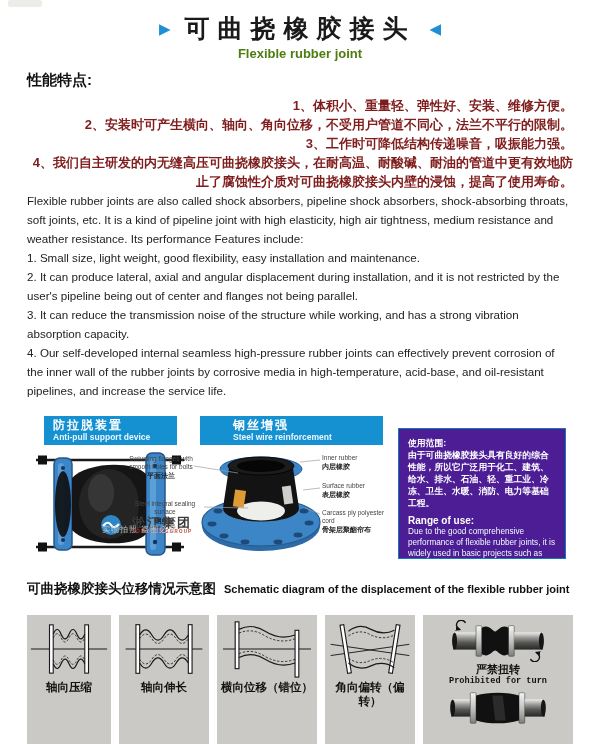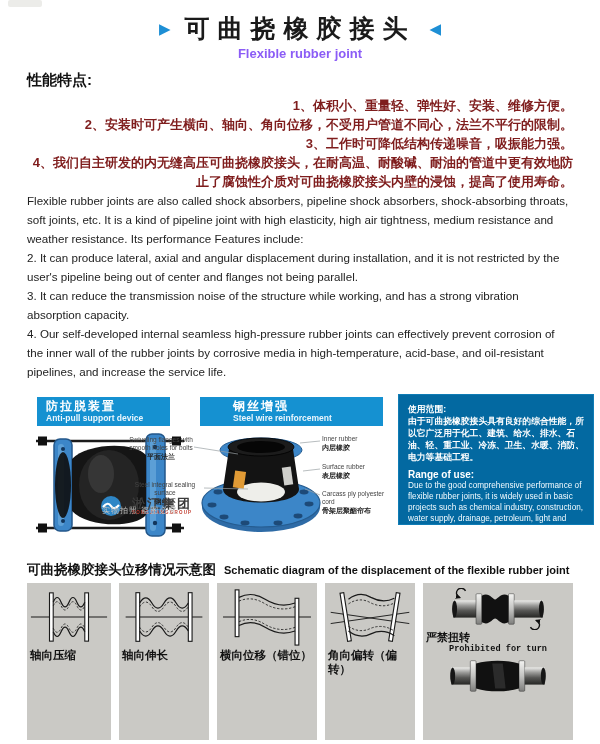--- a/index.html
+++ b/index.html
@@ -4,64 +4,64 @@
 <style>
   html,body{margin:0;padding:0;background:#fff;}
   .page{position:relative;width:600px;height:744px;background:#fff;overflow:hidden;
         font-family:"Liberation Sans",sans-serif;color:#222;}
   .artifact{position:absolute;left:8px;top:0;width:34px;height:7px;background:#ecece9;border-radius:2px;}
 
   
   .title-row{display:flex;align-items:center;justify-content:center;gap:14px;padding-top:12px;}
   .tri{color:#1e8fd5;font-size:15px;line-height:1;}
   .title-cn{font-size:25px;font-weight:700;letter-spacing:8px;color:#1a1a1a;}
-  .title-en{text-align:center;font-size:13px;font-weight:700;color:#8b5cf6;margin-top:1px;}
+  .title-en{text-align:center;font-size:13px;font-weight:700;color:#4d7c0f;margin-top:1px;}
 
   .content{padding:0 27px;}
   .h-cn{font-size:15px;font-weight:700;color:#111;margin:10px 0 6px 0;}
   .h-en{font-size:14px;font-weight:700;color:#111;margin:8px 0 5px 0;}
   .p-cn{font-size:13px;font-weight:600;line-height:19px;color:#222;margin:0 0 2px 0;}
   .items-cn div{font-size:13px;font-weight:600;line-height:19px;color:#7f1d1d;text-align:right;}
   .p-en{font-size:11.6px;font-weight:500;line-height:19px;color:#222;margin:0;}
   .items-en div{font-size:11.6px;font-weight:500;line-height:19px;color:#222;}
 
   
   .fig{position:relative;width:600px;height:164px;margin-top:8px;}
   .badge{position:absolute;background:#1591d1;color:#fff;padding:3px 8px 3px 9px;}
   .badge .b-cn{font-size:12px;font-weight:700;letter-spacing:2px;display:block;line-height:13px;}
   .badge .b-en{font-size:8.5px;font-weight:600;display:block;line-height:10px;color:#eaf6fd;}
-  .badge1{left:37px;top:8px;width:116px;}
+  .badge1{left:44px;top:8px;width:116px;}
   .badge2{left:200px;top:8px;width:142px;padding-left:33px;}
   .svg-abs{position:absolute;}
   .anno{position:absolute;font-size:6.5px;line-height:8px;color:#444;}
   .anno .a-cn{font-weight:700;font-size:7px;color:#222;margin-top:1px;}
   .anno-mid1{left:128px;top:47px;width:66px;text-align:center;}
   .anno-mid2{left:126px;top:92px;width:78px;text-align:center;}
   .anno-r{left:322px;width:72px;text-align:left;}
   .wm{position:absolute;left:100px;top:106px;display:flex;align-items:center;gap:10px;}
   .wm-txt .wm-cn{font-size:13px;font-weight:900;color:#3a3a3a;letter-spacing:2px;line-height:13px;}
   .wm-txt .wm-en{font-size:4.5px;font-weight:700;color:#c0392b;letter-spacing:1.2px;line-height:6px;}
   .wm-note{position:absolute;left:102px;top:116px;font-size:8px;color:#c2c2c0;letter-spacing:1px;}
-  .rbox{position:absolute;left:398px;top:5px;width:196px;height:131px;background:#0369a1;
+  .rbox{position:absolute;left:398px;top:20px;width:168px;height:131px;background:#4c1d95;
         border:1px solid #0f7cb5;box-sizing:border-box;padding:9px 9px;color:#fff;overflow:hidden;}
   .rbox .r-hcn{font-size:8.8px;font-weight:700;line-height:11px;}
   .rbox .r-bcn{font-size:8.8px;font-weight:700;line-height:12px;margin-bottom:6px;}
   .rbox .r-hen{font-size:10px;font-weight:600;line-height:11px;}
   .rbox .r-ben{font-size:8.2px;font-weight:500;line-height:11px;color:#f2fbff;}
 
   
-  .sch-head{display:flex;align-items:baseline;gap:8px;margin:8px 27px 4px 27px;}
+  .sch-head{display:flex;align-items:baseline;gap:8px;margin:8px 27px 17px 27px;}
   .sch-cn{font-size:13.5px;font-weight:700;color:#111;}
   .sch-en{font-size:11px;font-weight:700;color:#111;}
   .panels{display:flex;gap:8px;margin:0 27px;height:157px;}
   .panel{background:#cac9c5;box-sizing:border-box;padding:5px 3px 4px 3px;display:flex;flex-direction:column;}
   .pw1{width:84px}.pw2{width:90px}.pw3{width:100px}.pw4{width:90px}.pw5{width:150px}
   .draw{height:58px;}
   .draw svg,.photo svg{display:block;width:100%;height:100%;}
-  .lbl-cn{font-family:"DejaVu Serif",serif;font-size:11.5px;font-weight:700;color:#111;line-height:14px;margin-top:2px;}
+  .lbl-cn{font-family:"DejaVu Serif",serif;font-size:11.5px;font-weight:700;color:#111;text-align:center;line-height:14px;margin-top:2px;}
   .lbl-en{font-family:"Liberation Mono",monospace;font-size:9px;font-weight:700;color:#111;text-align:center;line-height:11px;white-space:nowrap;}
   .photo{height:44px;margin-top:auto;}
   .p5 .photo{margin-top:0;height:42px;}
   .p5 .lbl-cn{margin-top:1px;font-size:11px;line-height:13px;}
   .p5 .lbl-en{font-size:8.6px;}
   .defs-holder{position:absolute;width:0;height:0;overflow:hidden;}
 </style>
 </head>
 <body>
 
@@ -98,20 +98,21 @@
     <div class="h-cn">性能特点:</div>
     <div class="items-cn">
       <div>1、体积小、重量轻、弹性好、安装、维修方便。</div>
       <div>2、安装时可产生横向、轴向、角向位移，不受用户管道不同心，法兰不平行的限制。</div>
       <div>3、工作时可降低结构传递噪音，吸振能力强。</div>
       <div>4、我们自主研发的内无缝高压可曲挠橡胶接头，在耐高温、耐酸碱、耐油的管道中更有效地防止了腐蚀性介质对可曲挠橡胶接头内壁的浸蚀，提高了使用寿命。</div>
     </div>
 
     <p class="p-en">Flexible rubber joints are also called shock absorbers, pipeline shock absorbers, shock-absorbing throats, soft joints, etc. It is a kind of pipeline joint with high elasticity, high air tightness, medium resistance and weather resistance. Its performance Features include:</p>
     <div class="items-en">
+      <div>1. Small size, light weight, good flexibility, easy installation and maintenance.</div>
       <div>2. It can produce lateral, axial and angular displacement during installation, and it is not restricted by the user's pipeline being out of center and flanges not being parallel.</div>
       <div>3. It can reduce the transmission noise of the structure while working, and has a strong vibration absorption capacity.</div>
       <div>4. Our self-developed internal seamless high-pressure rubber joints can effectively prevent corrosion of the inner wall of the rubber joints by corrosive media in high-temperature, acid-base, and oil-resistant pipelines, and increase the service life.</div>
     </div>
   </div>
 
   <div class="fig">
     <div class="badge badge1">
       <span class="b-cn">防拉脱装置</span>
       <span class="b-en">Anti-pull support device</span>

